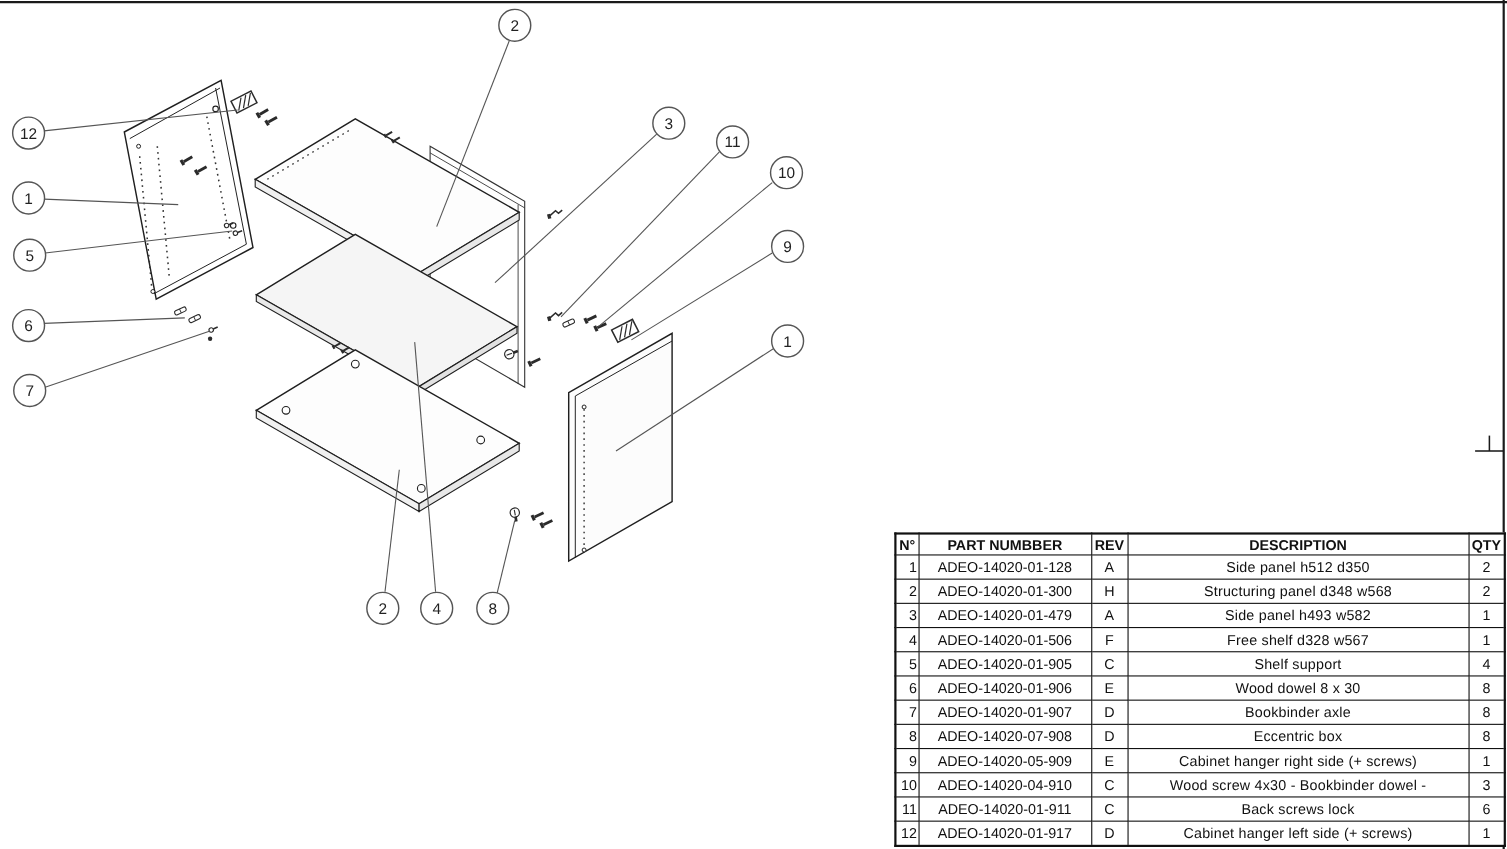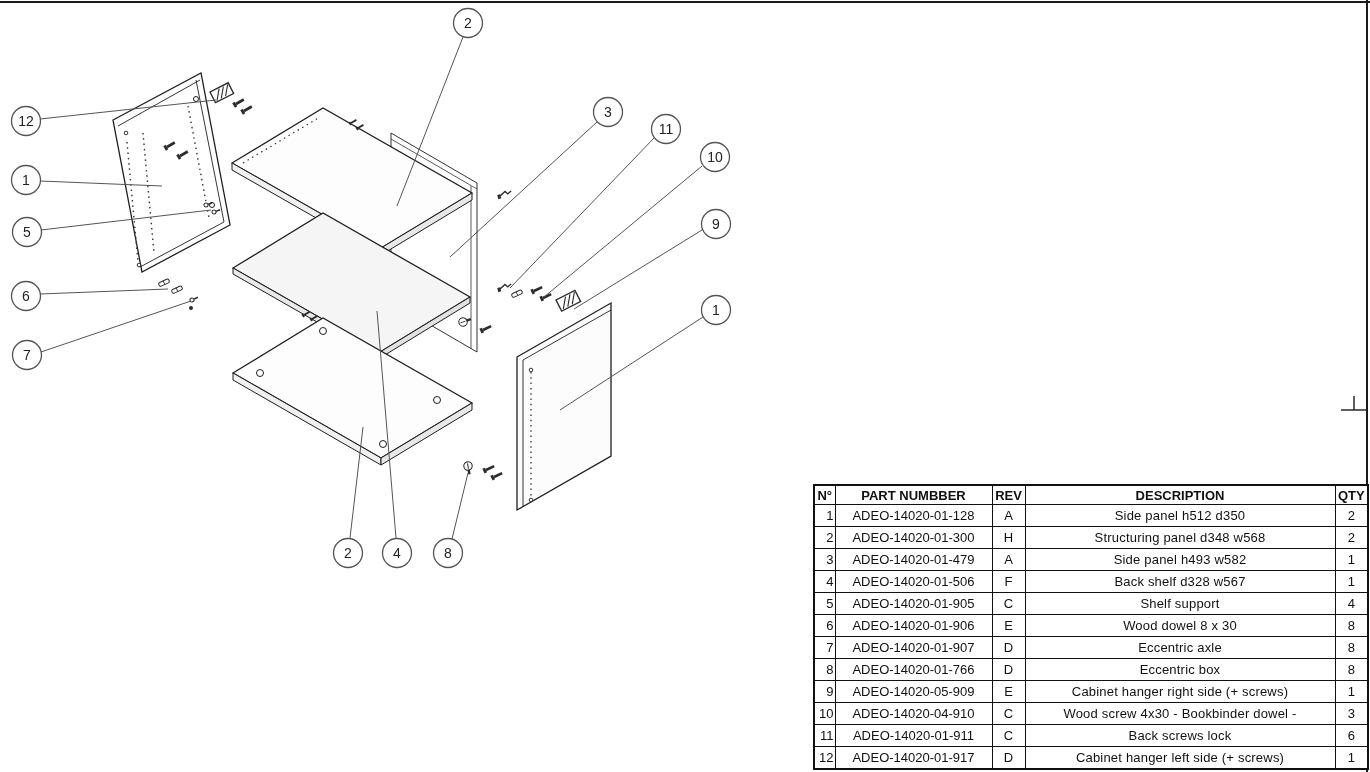--- a/index.html
+++ b/index.html
@@ -279,47 +279,47 @@
       <td class="c-no">3</td>
       <td class="c-part">ADEO-14020-01-479</td>
       <td class="c-rev">A</td>
       <td class="c-desc">Side panel h493 w582</td>
       <td class="c-qty">1</td>
     </tr>
     <tr>
       <td class="c-no">4</td>
       <td class="c-part">ADEO-14020-01-506</td>
       <td class="c-rev">F</td>
-      <td class="c-desc">Back shelf d328 w567</td>
+      <td class="c-desc">Free shelf d328 w567</td>
       <td class="c-qty">1</td>
     </tr>
     <tr>
       <td class="c-no">5</td>
       <td class="c-part">ADEO-14020-01-905</td>
       <td class="c-rev">C</td>
       <td class="c-desc">Shelf support</td>
       <td class="c-qty">4</td>
     </tr>
     <tr>
       <td class="c-no">6</td>
       <td class="c-part">ADEO-14020-01-906</td>
       <td class="c-rev">E</td>
       <td class="c-desc">Wood dowel 8 x 30</td>
       <td class="c-qty">8</td>
     </tr>
     <tr>
       <td class="c-no">7</td>
       <td class="c-part">ADEO-14020-01-907</td>
       <td class="c-rev">D</td>
-      <td class="c-desc">Eccentric axle</td>
+      <td class="c-desc">Bookbinder axle</td>
       <td class="c-qty">8</td>
     </tr>
     <tr>
       <td class="c-no">8</td>
-      <td class="c-part">ADEO-14020-01-766</td>
+      <td class="c-part">ADEO-14020-07-908</td>
       <td class="c-rev">D</td>
       <td class="c-desc">Eccentric box</td>
       <td class="c-qty">8</td>
     </tr>
     <tr>
       <td class="c-no">9</td>
       <td class="c-part">ADEO-14020-05-909</td>
       <td class="c-rev">E</td>
       <td class="c-desc">Cabinet hanger right side (+ screws)</td>
       <td class="c-qty">1</td>

